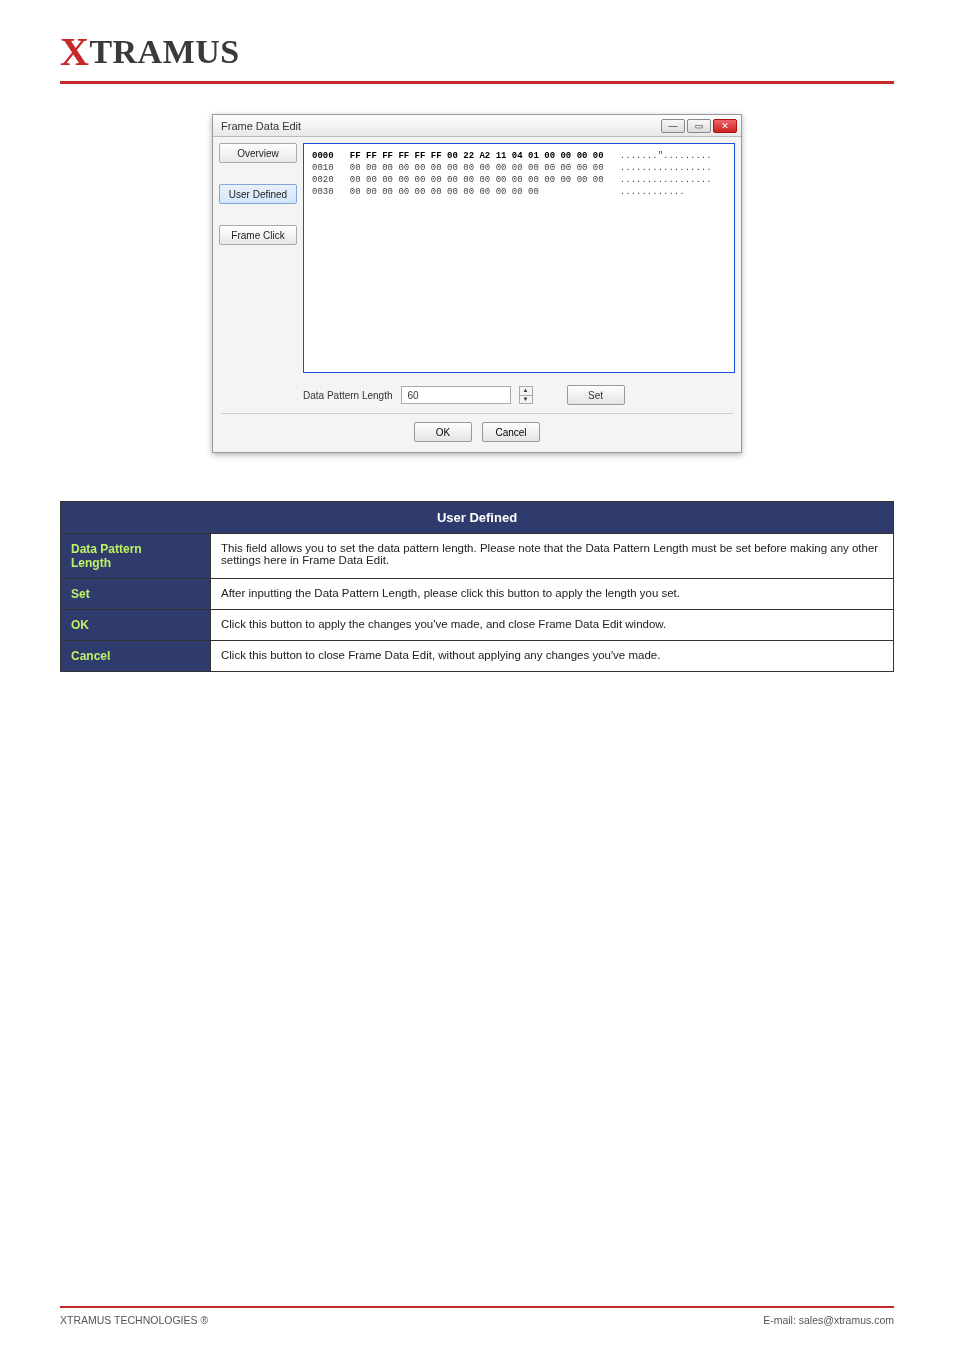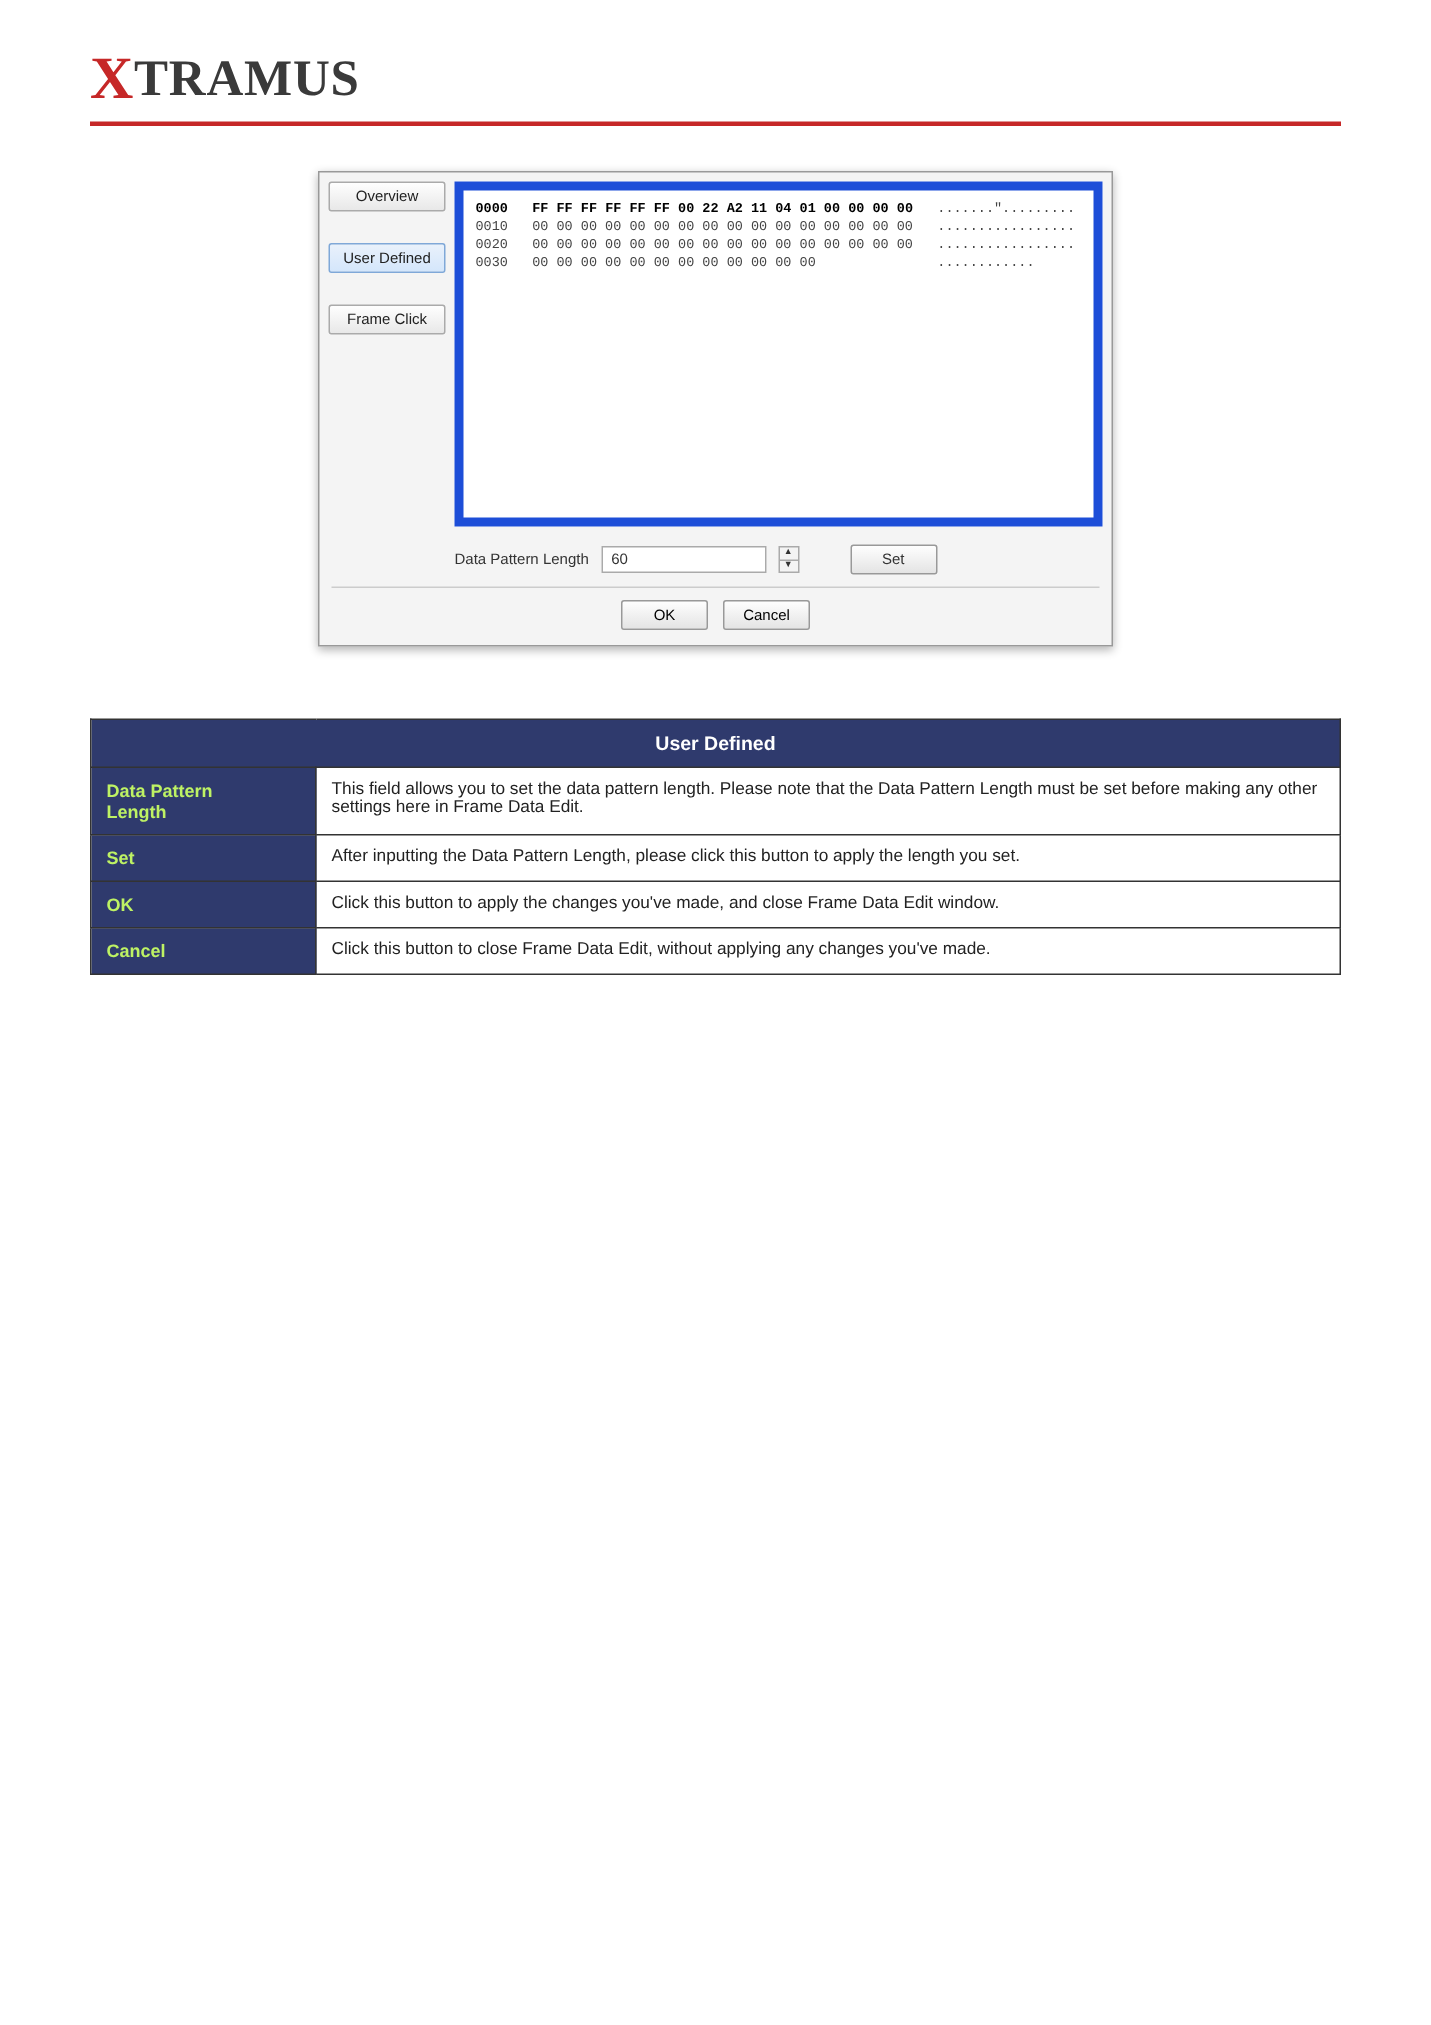--- a/index.html
+++ b/index.html
@@ -14,21 +14,21 @@
   .dialog-wrap { width: 530px; margin: 0 auto; border: 1px solid #999; box-shadow: 0 2px 6px rgba(0,0,0,0.3); background: #f4f4f4; }
   .titlebar { height: 22px; background: linear-gradient(#fdfdfd,#e8e8e8); border-bottom: 1px solid #bbb; display: flex; align-items: center; padding: 0 4px 0 8px; font-size: 11px; color: #333; }
   .titlebar .title-text { flex: 1; }
   .winbtns { display: flex; gap: 2px; }
   .winbtn { width: 24px; height: 14px; border: 1px solid #888; border-radius: 2px; display: flex; align-items: center; justify-content: center; font-size: 9px; background: linear-gradient(#f8f8f8,#dcdcdc); color: #333; }
   .winbtn.close { background: linear-gradient(#e66,#c22); color: #fff; border-color: #a11; }
   .dlg-body { display: flex; padding: 6px; gap: 6px; }
   .sidebar { width: 78px; display: flex; flex-direction: column; gap: 21px; }
   .sidebtn { height: 20px; border: 1px solid #aaa; background: linear-gradient(#fefefe,#e8e8e8); font-size: 10px; display: flex; align-items: center; justify-content: center; color: #222; border-radius: 2px; }
   .sidebtn.active { background: linear-gradient(#e9f1fb,#d4e6fb); border-color: #7fa8d8; }
-  .hexpanel { flex: 1; border: 6px solid #1d4ed8; background: #fff; padding: 6px 8px; font-family: "Courier New", monospace; font-size: 9px; line-height: 1.35; color: #444; white-space: pre; overflow: hidden; height: 230px; }
+  .hexpanel { flex: 1; border: 1px solid #1d4ed8; background: #fff; padding: 6px 8px; font-family: "Courier New", monospace; font-size: 9px; line-height: 1.35; color: #444; white-space: pre; overflow: hidden; height: 230px; }
   .hexpanel .l0 b { color: #000; font-weight: bold; }
   .below { padding: 6px 6px 4px 90px; display: flex; align-items: center; gap: 8px; font-size: 10px; color: #333; }
   .numbox { width: 110px; height: 18px; border: 1px solid #aaa; background: #fff; display: flex; align-items: center; padding-left: 6px; font-size: 10px; text-align: right; }
   .spin { width: 14px; height: 18px; border: 1px solid #aaa; display: flex; flex-direction: column; }
   .spin div { flex:1; border-bottom:1px solid #aaa; font-size:6px; text-align:center; line-height:7px; }
   .spin div:last-child { border-bottom:none; }
   .btn { min-width: 58px; height: 20px; border: 1px solid #999; background: linear-gradient(#fefefe,#e4e4e4); font-size: 10px; display: inline-flex; align-items: center; justify-content: center; border-radius: 2px; padding: 0 10px; }
   .dlg-divider { border-top: 1px solid #ccc; margin: 4px 8px 0 8px; }
   .dlg-foot { display: flex; justify-content: center; gap: 10px; padding: 8px 0 10px 0; }
 
@@ -47,20 +47,28 @@
 </head>
 <body>
 
 <div class="page">
   <div class="logo"><span class="x">X</span>TRAMUS</div>
   <div class="top-rule"></div>
 
   <div class="content">
 
     <div class="dialog-wrap">
+      <div class="titlebar">
+        <span class="title-text">Frame Data Edit</span>
+        <div class="winbtns">
+          <div class="winbtn">—</div>
+          <div class="winbtn">▭</div>
+          <div class="winbtn close">✕</div>
+        </div>
+      </div>
       <div class="dlg-body">
         <div class="sidebar">
           <div class="sidebtn">Overview</div>
           <div class="sidebtn active">User Defined</div>
           <div class="sidebtn">Frame Click</div>
         </div>
         <div class="hexpanel"><span class="l0"><b><span>0000</span>   <span>FF FF FF FF FF FF 00 22 A2 11 04 01 00 00 00 00</span></b>   <span>.......".........</span></span>
 <span>0010   00 00 00 00 00 00 00 00 00 00 00 00 00 00 00 00   .................</span>
 <span>0020   00 00 00 00 00 00 00 00 00 00 00 00 00 00 00 00   .................</span>
 <span>0030   00 00 00 00 00 00 00 00 00 00 00 00               ............</span></div>
@@ -106,13 +114,20 @@
         </tr>
         <tr>
           <td class="lbl">Cancel</td>
           <td class="desc">Click this button to close Frame Data Edit, without applying any changes you've made.</td>
         </tr>
       </tbody>
     </table>
 
   </div>
 
+  <div class="footer">
+    <div class="bottom-rule"></div>
+    <div class="foot-row">
+      <span>XTRAMUS TECHNOLOGIES ®</span>
+      <span>E-mail: sales@xtramus.com</span>
+    </div>
+  </div>
 </div>
 
 </body></html>

